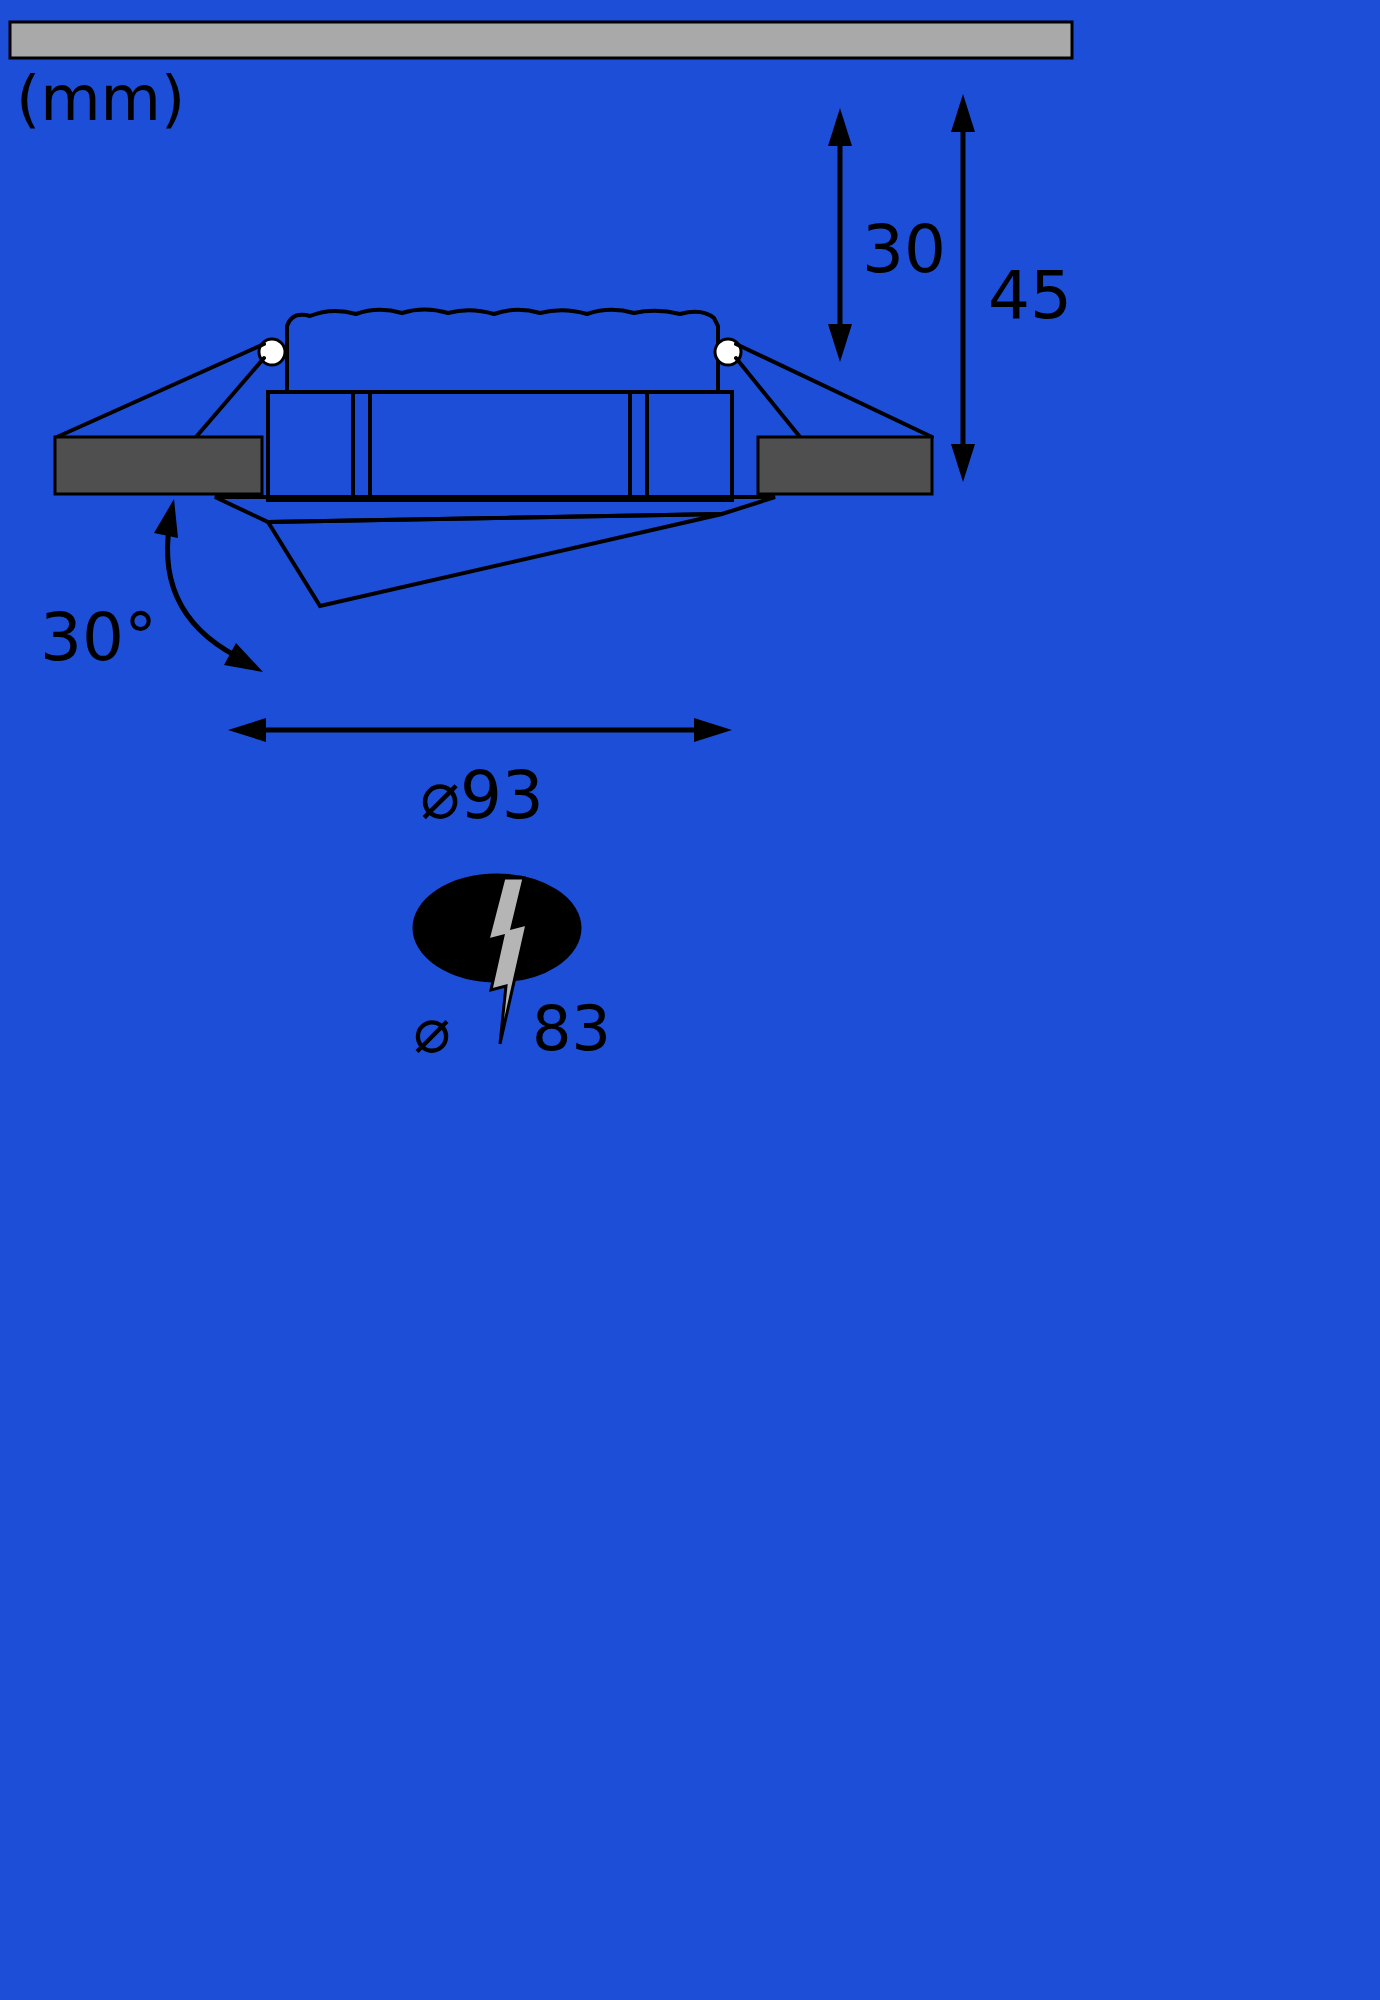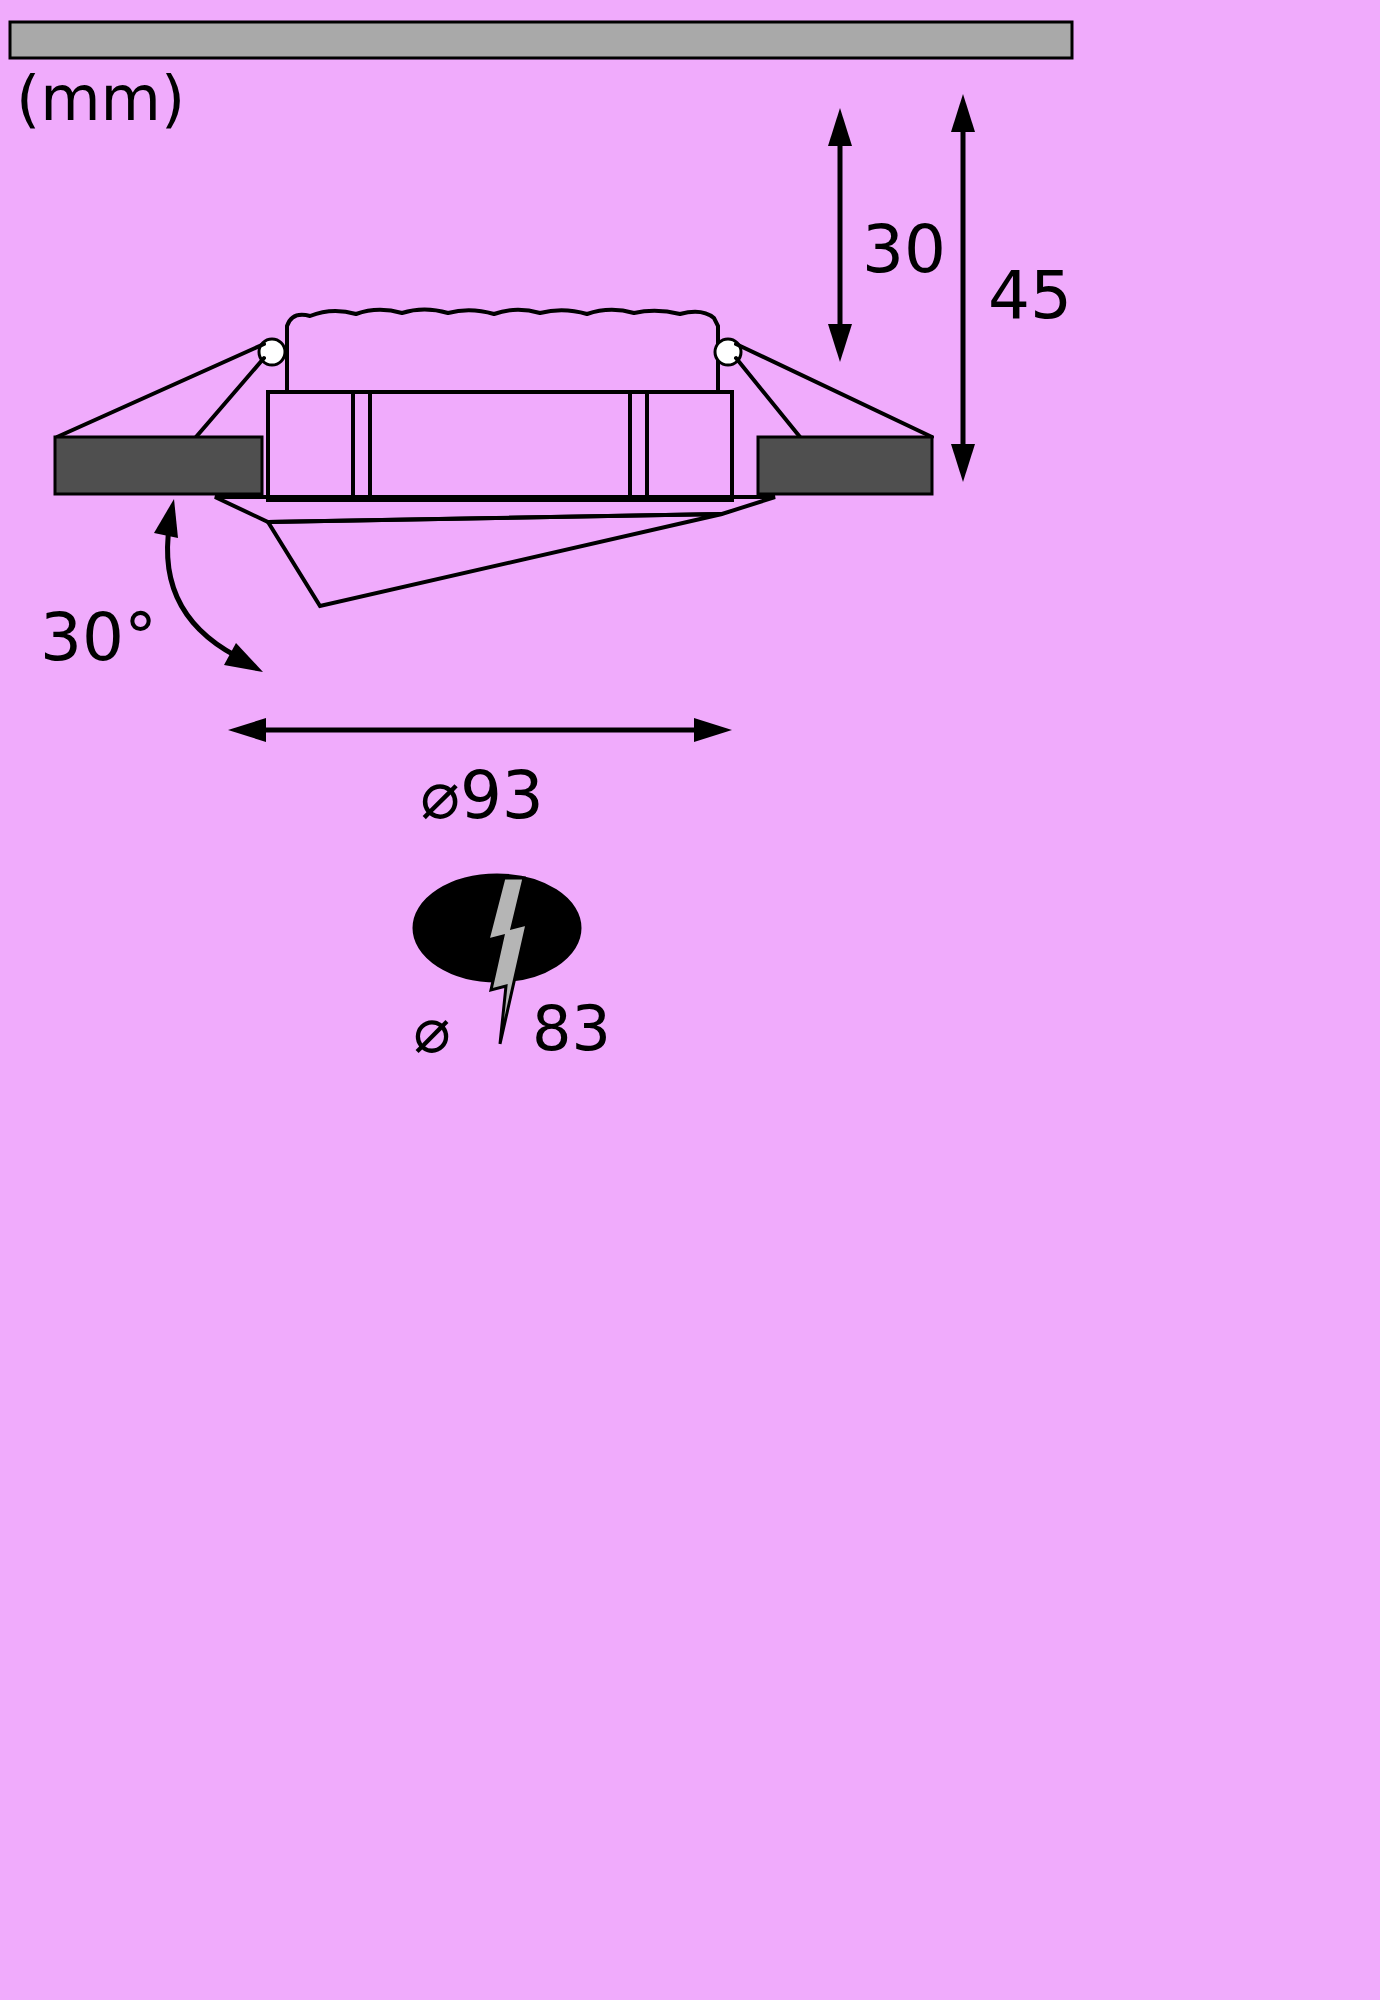--- a/index.html
+++ b/index.html
@@ -4,21 +4,21 @@
 <style>
   html, body {
     margin: 0;
     padding: 0;
     background: #ffffff;
   }
   .stage {
     position: relative;
     width: 1380px;
     height: 2000px;
-    background: #f0abfc;
+    background: #1d4ed8;
     font-family: "DejaVu Sans", "Liberation Sans", sans-serif;
   }
   svg { display: block; }
   .ln   { stroke: #000000; fill: none; stroke-width: 4; stroke-linecap: round; }
   .ln2  { stroke: #000000; fill: none; stroke-width: 5; stroke-linecap: butt; }
   .fillshape { stroke: #000000; stroke-width: 3; }
   .head { fill: #000000; stroke: none; }
   .lbl {
     fill: #000000;
     font-family: "DejaVu Sans", "Liberation Sans", sans-serif;

